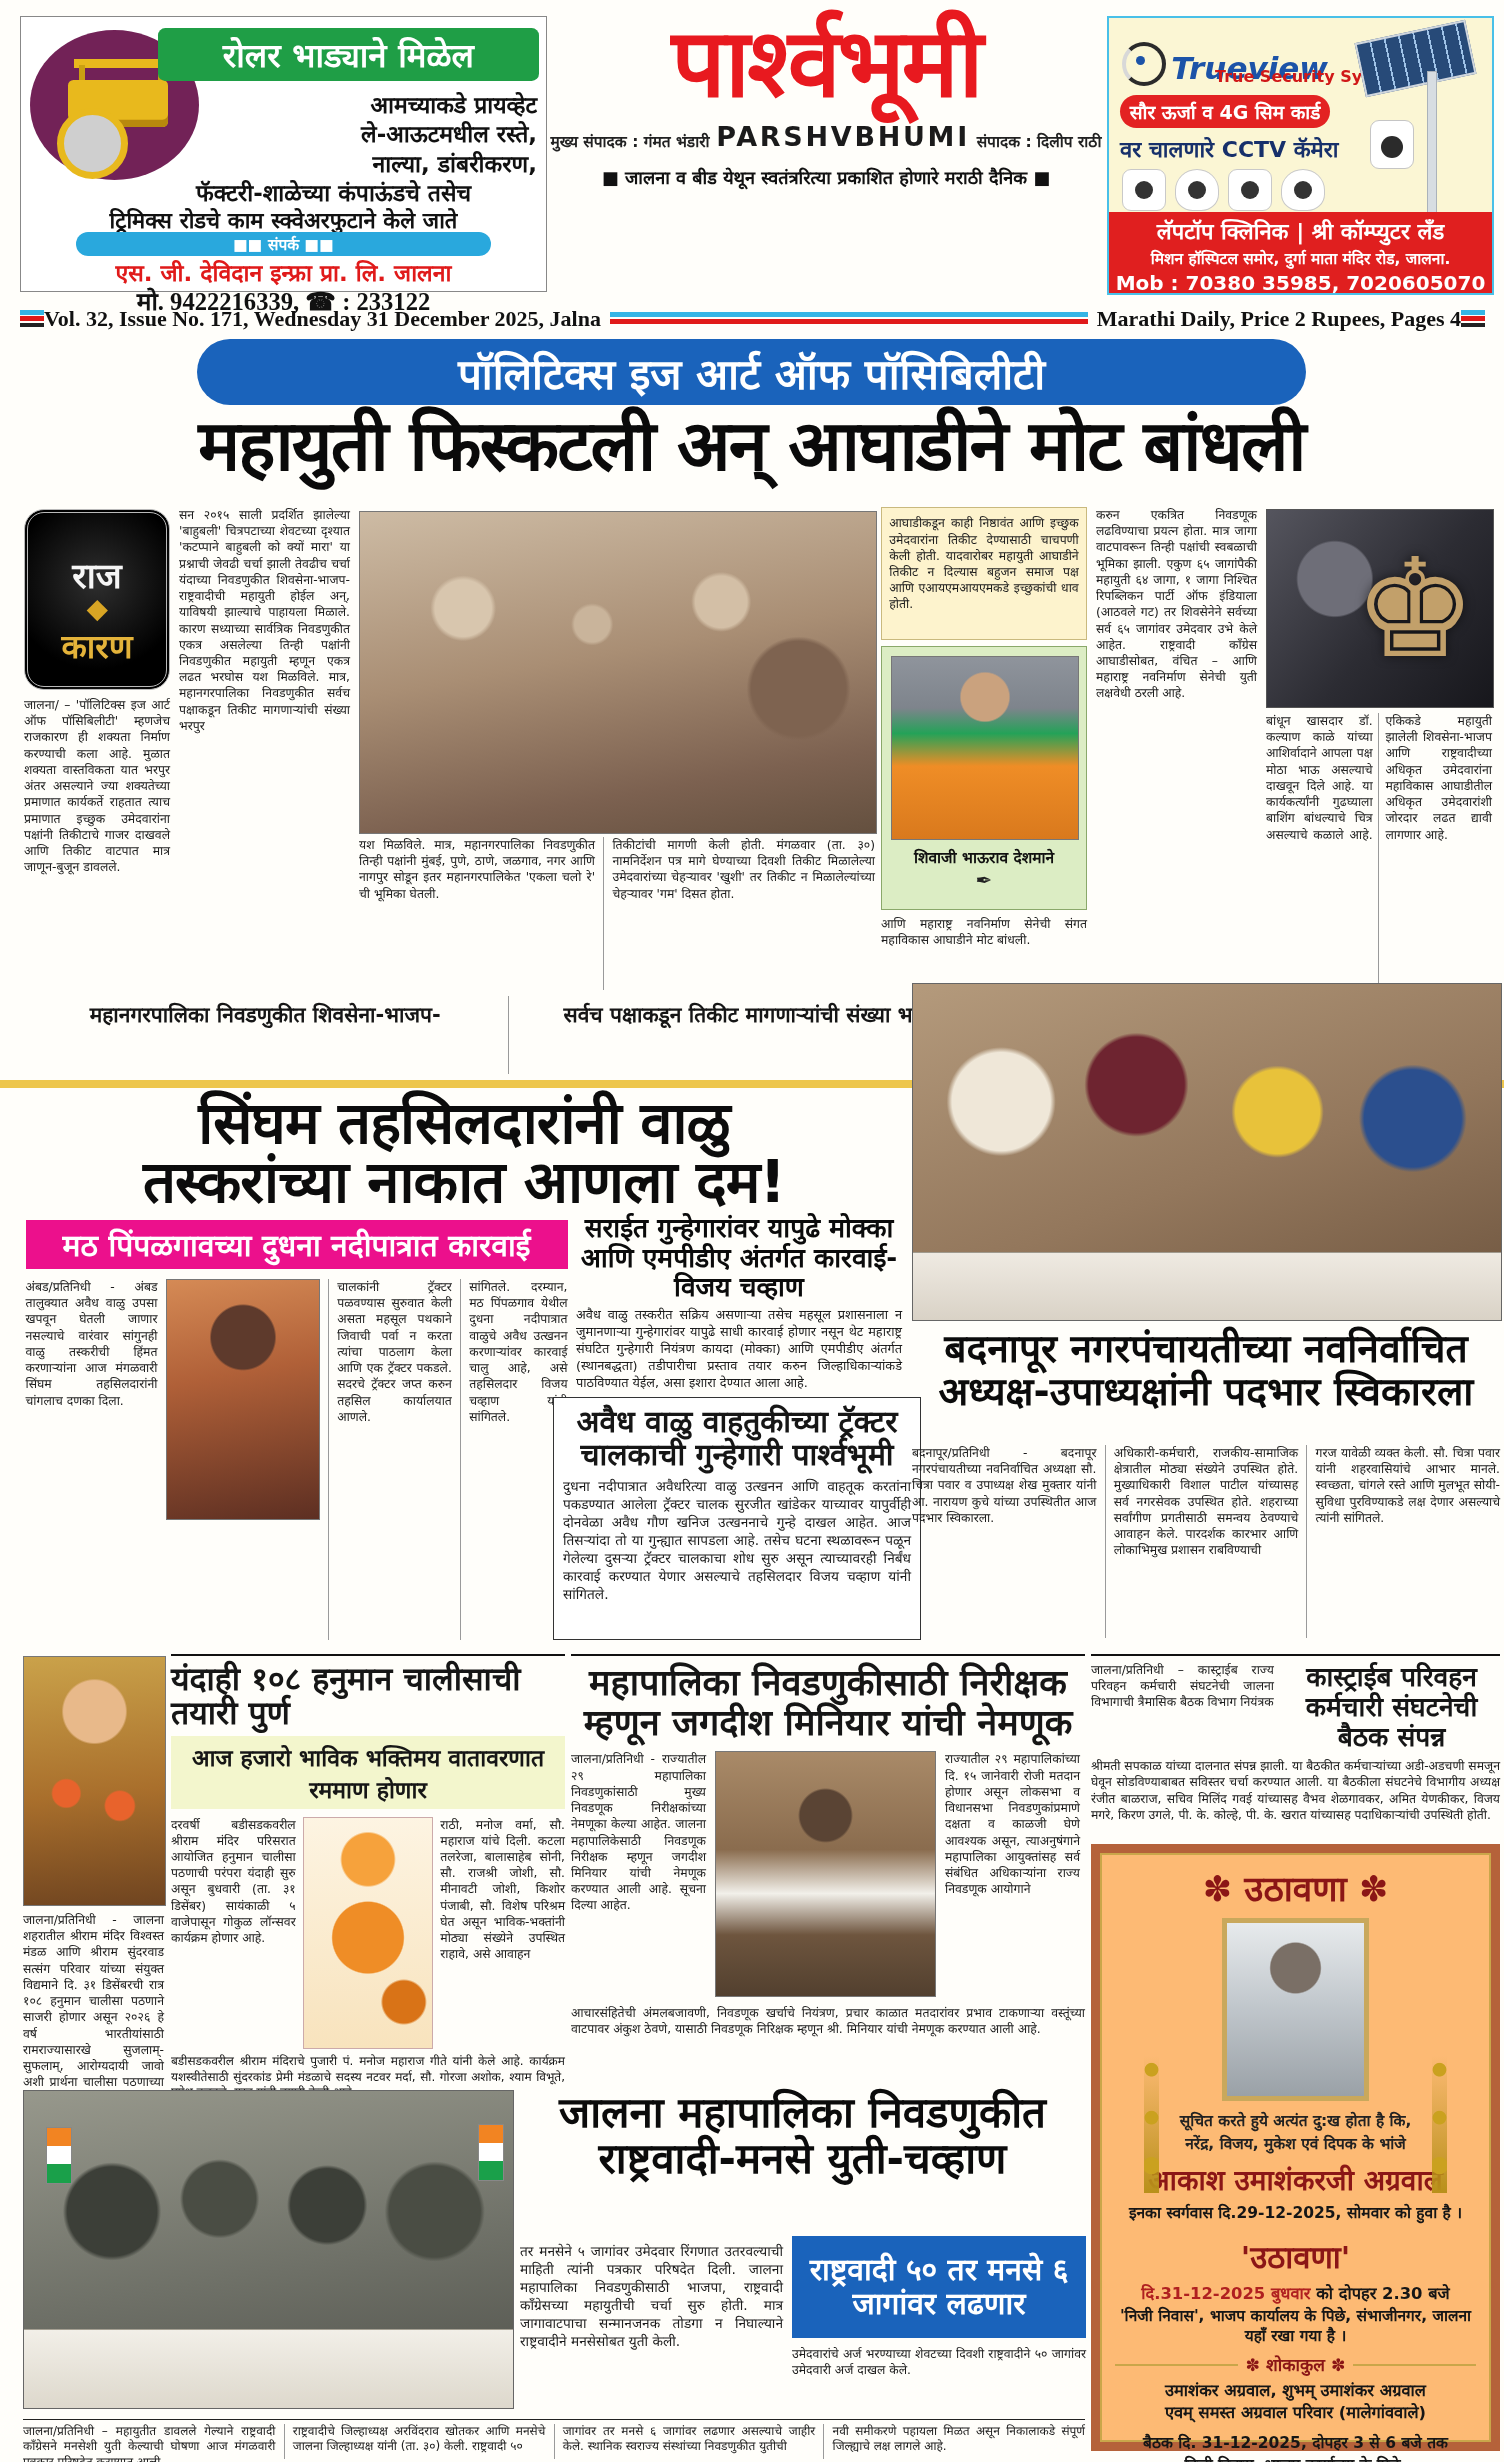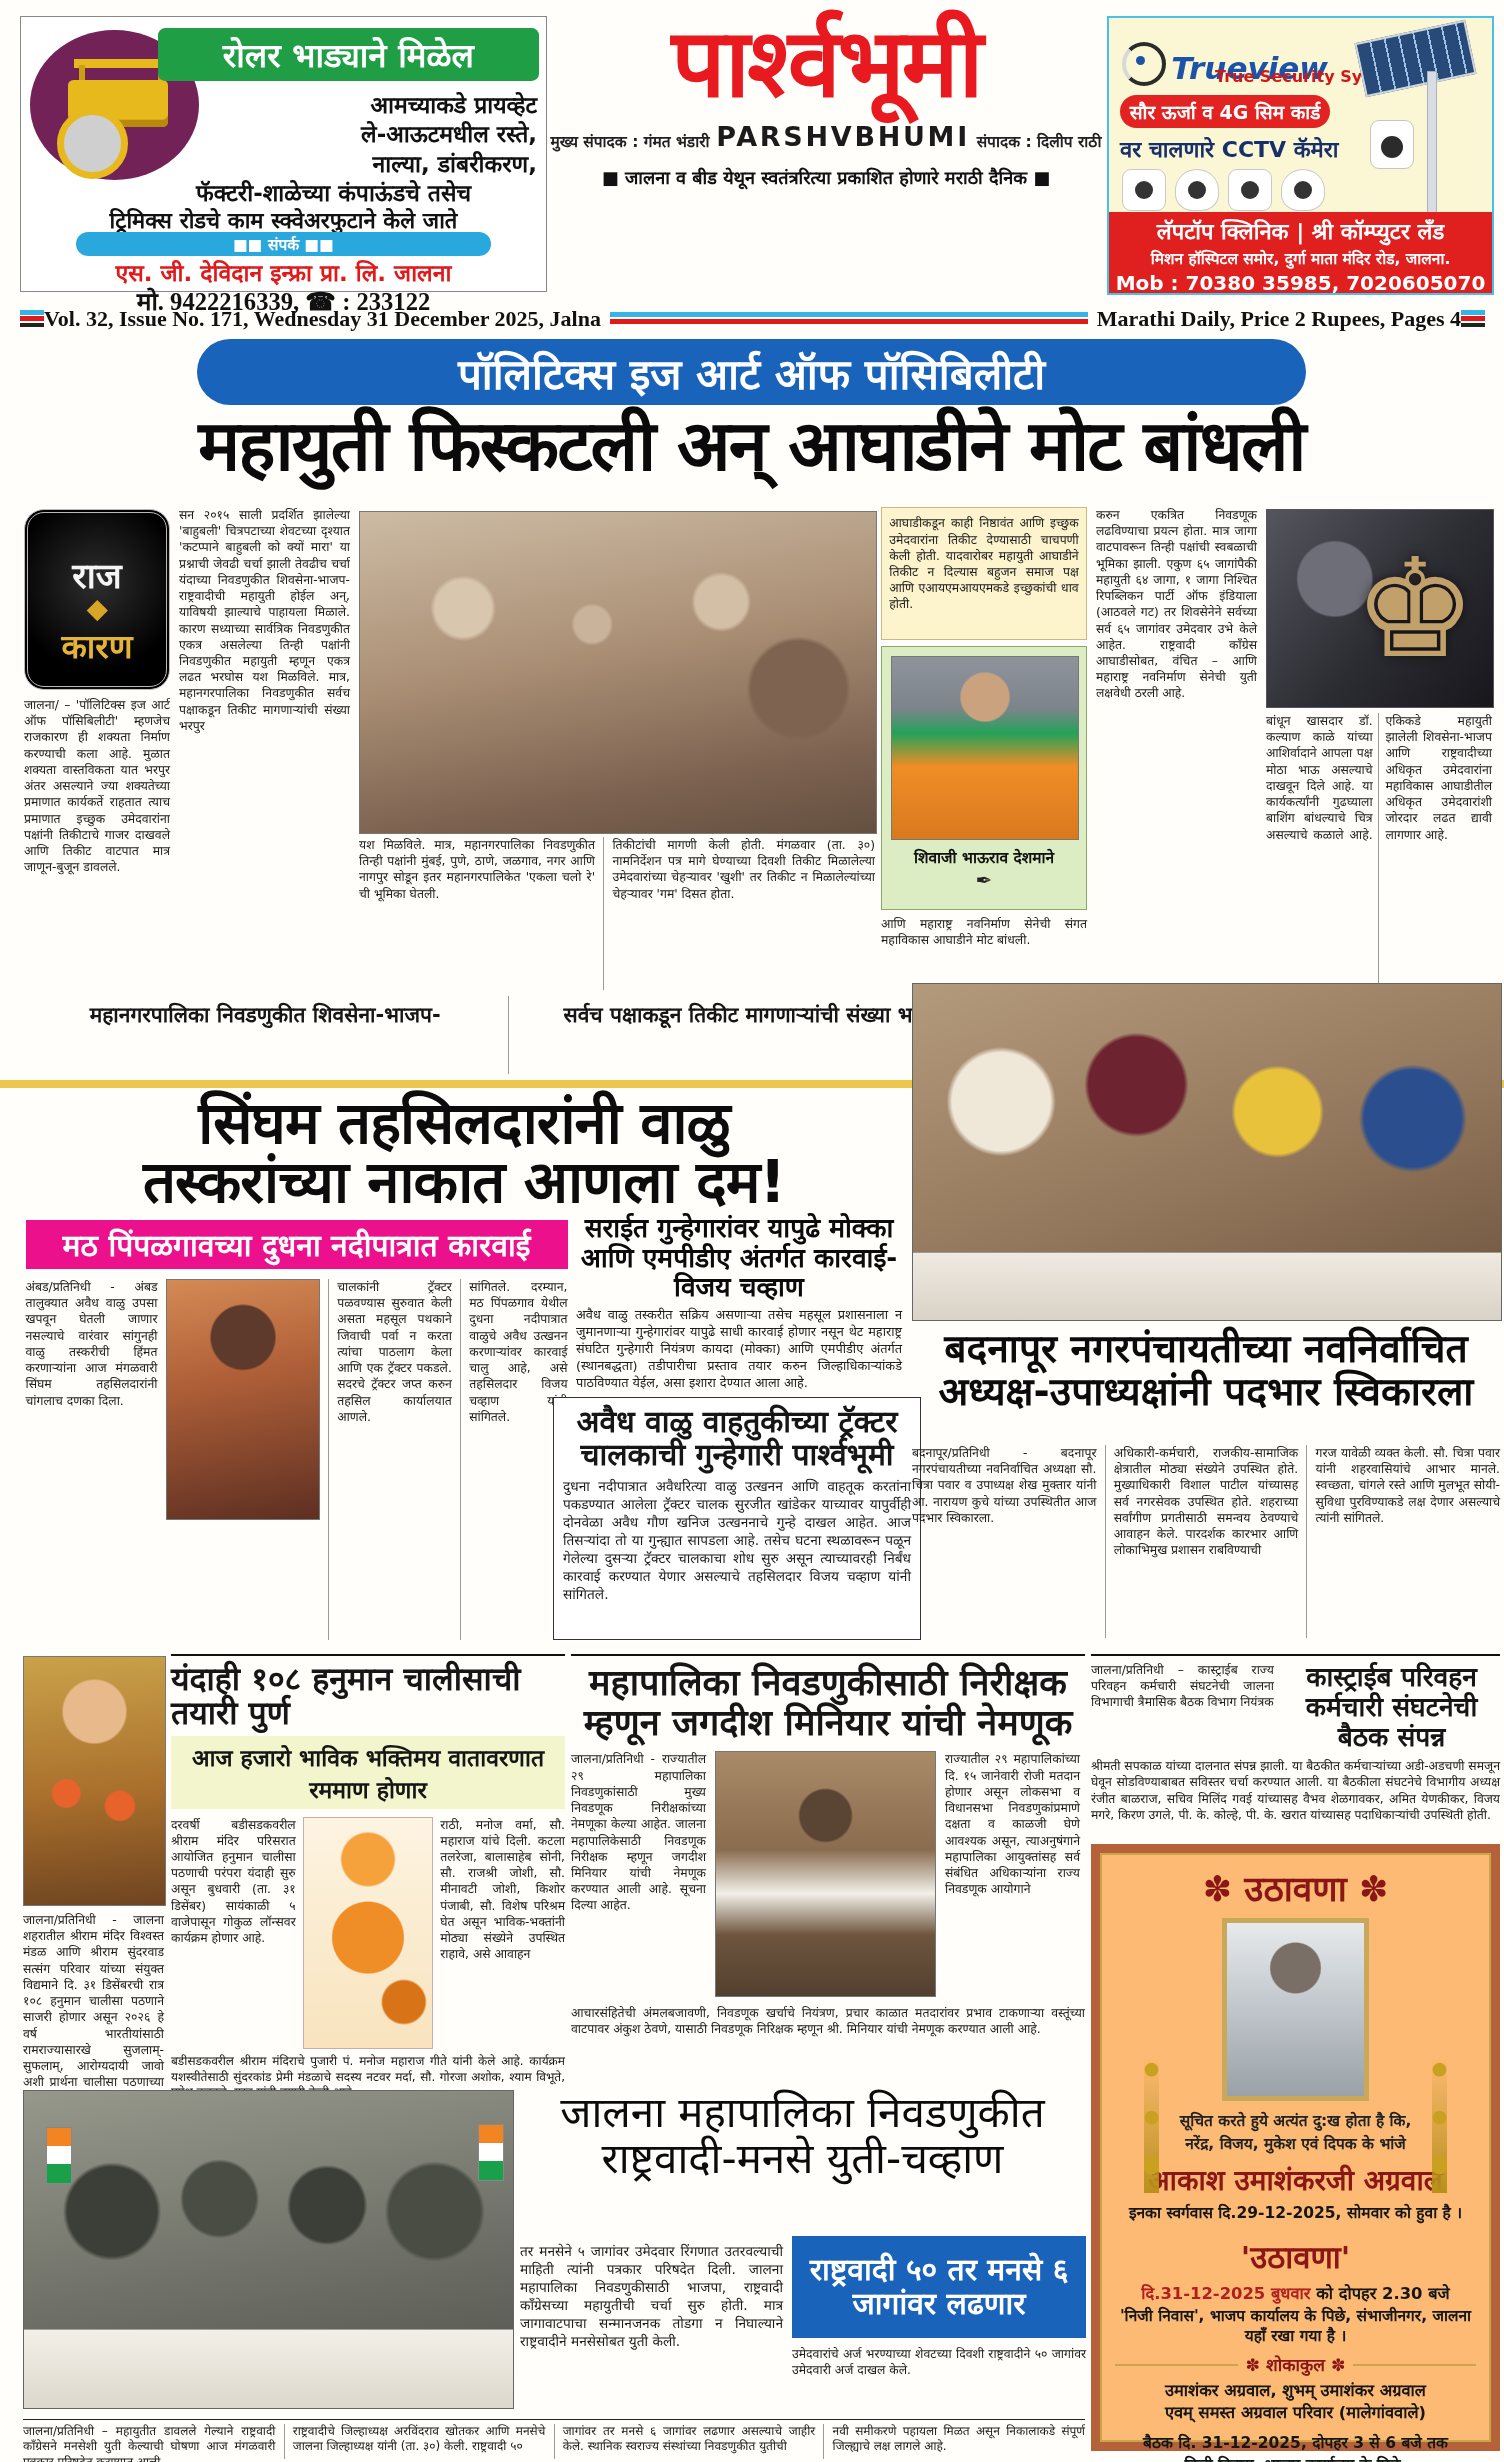--- a/index.html
+++ b/index.html
@@ -192,21 +192,21 @@
   .photo-press{left:23px;top:2090px;width:489px;height:317px;border:0.9px solid #666;background:
       radial-gradient(circle at 18% 38%,#3c3f38 0 10%,transparent 11%),
       radial-gradient(circle at 40% 34%,#4a4d44 0 10%,transparent 11%),
       radial-gradient(circle at 62% 36%,#3c3f38 0 10%,transparent 11%),
       radial-gradient(circle at 84% 38%,#4a4d44 0 10%,transparent 11%),
       linear-gradient(170deg,#97988c 0%,#6f7168 55%,#50514a 100%);}
   .photo-press::after{content:"";position:absolute;left:0;right:0;bottom:0;height:78px;
       background:linear-gradient(180deg,#f2efe8,#ddd8cc);border-top:1.8px solid #a5a093;}
   .flag{position:absolute;width:24px;height:55px;background:linear-gradient(180deg,#f28422 0 33%,#fff 33% 66%,#1aa04a 66%);border:0.9px solid #888;}
   .flag.f1{left:22px;top:36px;} .flag.f2{left:454px;top:33px;}
-  .nms-h{left:520px;top:2090px;width:565px;text-align:center;font-size:42px;font-weight:normal;line-height:1.1;color:#0b0b0b;}
+  .nms-h{left:520px;top:2090px;width:565px;text-align:center;font-size:42px;font-weight:bold;line-height:1.1;color:#0b0b0b;}
   .nms-b1{left:520px;top:2242px;width:263px;height:170px;}
   .nms-box{left:792px;top:2236px;width:294px;height:102px;background:#1a63bb;color:#fff;font-weight:bold;font-size:30px;
       display:flex;align-items:center;justify-content:center;text-align:center;line-height:1.15;padding:0 7.3px;box-sizing:border-box;}
   .nms-b2{left:792px;top:2346px;width:294px;height:66px;}
   .bottomstrip{left:23px;top:2419px;width:1062px;height:40px;border-top:1.8px solid #222;padding-top:3.6px;box-sizing:border-box;}
   .bottomstrip .bodytext{font-size:12px;}
 </style>
 </head>
 <body>
 

